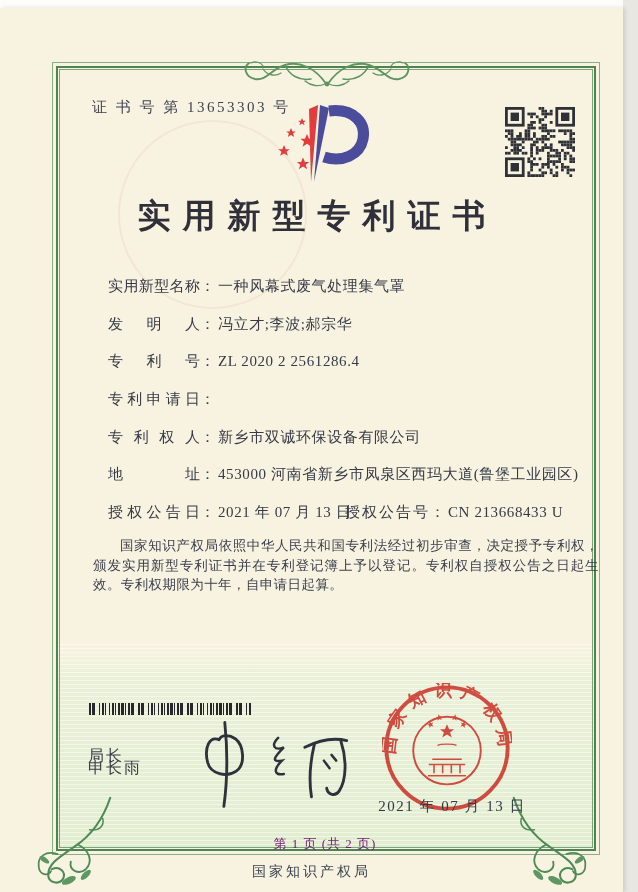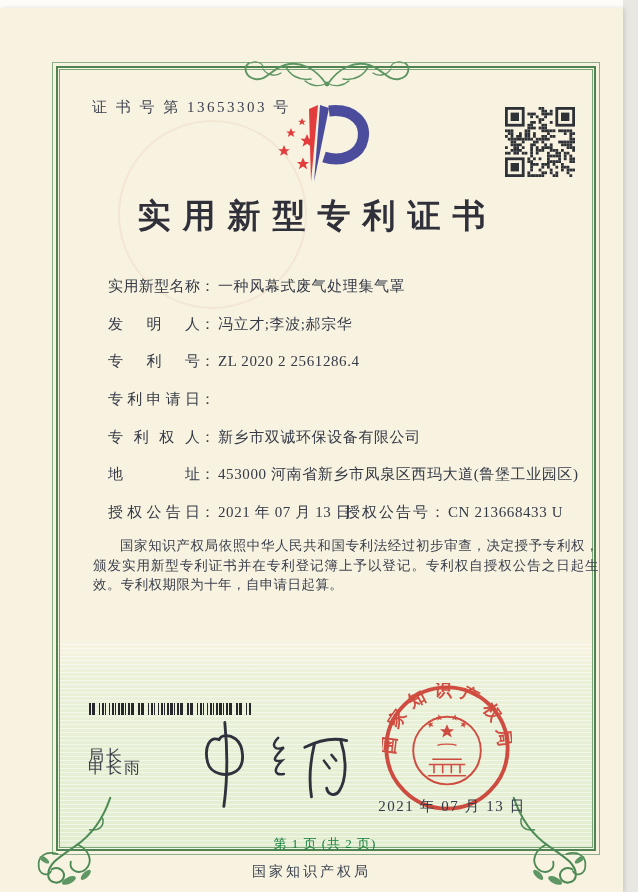--- a/index.html
+++ b/index.html
@@ -40,21 +40,21 @@
       #26282c 3px 5.5px,transparent 5.5px 6.5px,#26282c 6.5px 7.2px,transparent 7.2px 9.8px);}
   .signer{position:absolute;left:88px;font-size:16px;color:#383c45;
     font-family:"Liberation Sans","DejaVu Sans",sans-serif;letter-spacing:2px;text-align:center;}
   .signer.t1{top:738px;} .signer.t2{top:750px;}
   .signature{position:absolute;left:190px;top:705px;width:162px;height:100px;}
   .seal{position:absolute;left:382px;top:675px;width:130px;height:130px;opacity:.92;
     mix-blend-mode:multiply;}
   .seal-date{position:absolute;left:362px;top:789px;width:180px;text-align:center;
     font-size:15px;color:#333a47;letter-spacing:1.5px;font-weight:500;}
   .page-no{position:absolute;left:52px;top:827px;width:546px;text-align:center;
-    font-size:13px;color:#15803d;letter-spacing:1px;}
+    font-size:13px;color:#701a75;letter-spacing:1px;}
   .back-note{position:absolute;left:0;top:855px;width:623px;text-align:center;
     font-size:14px;color:#3c4350;letter-spacing:3px;}
   .orn-top{position:absolute;left:237px;top:47px;width:180px;height:40px;}
   .fl-bl{position:absolute;left:20px;top:786px;width:94px;height:94px;}
   .fl-br{position:absolute;left:510px;top:786px;width:94px;height:94px;transform:scaleX(-1);}
 </style>
 </head>
 <body>
 
 <div class="scan-strip-top"></div>

